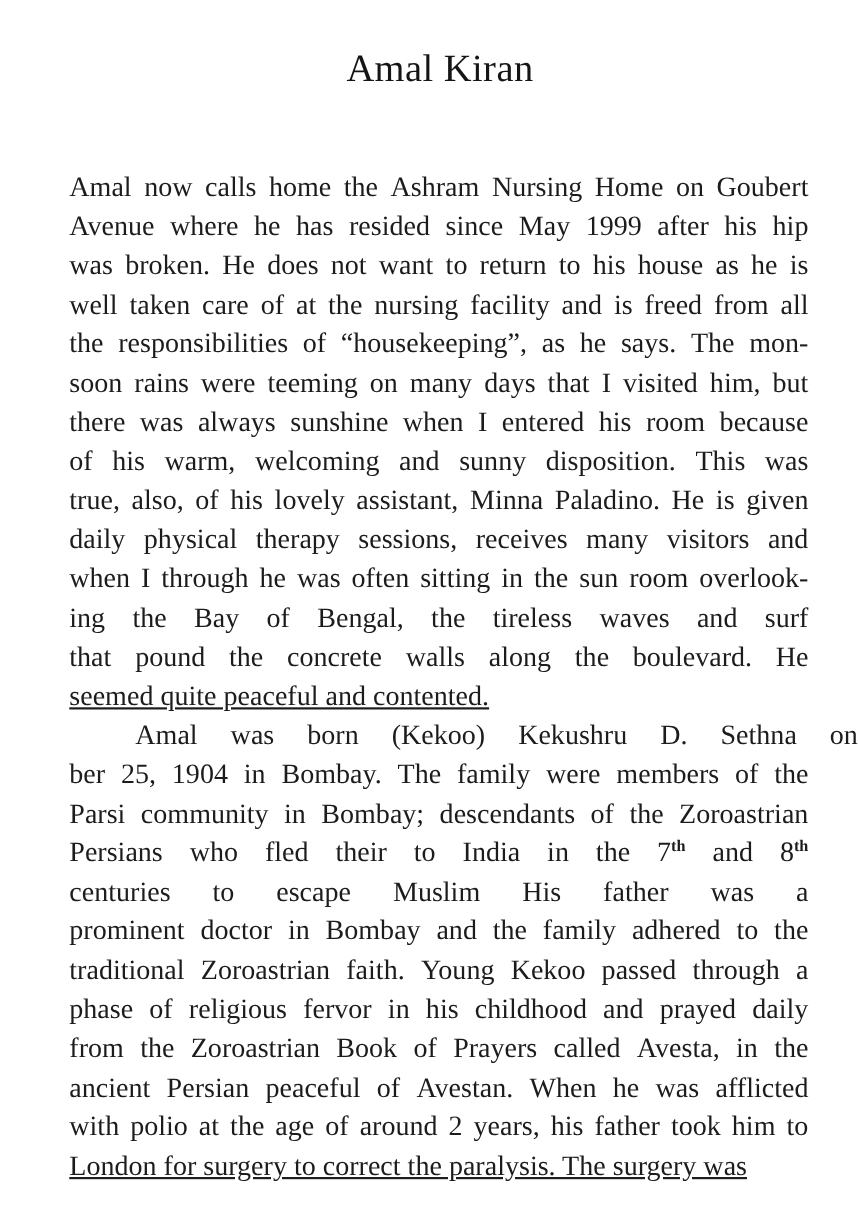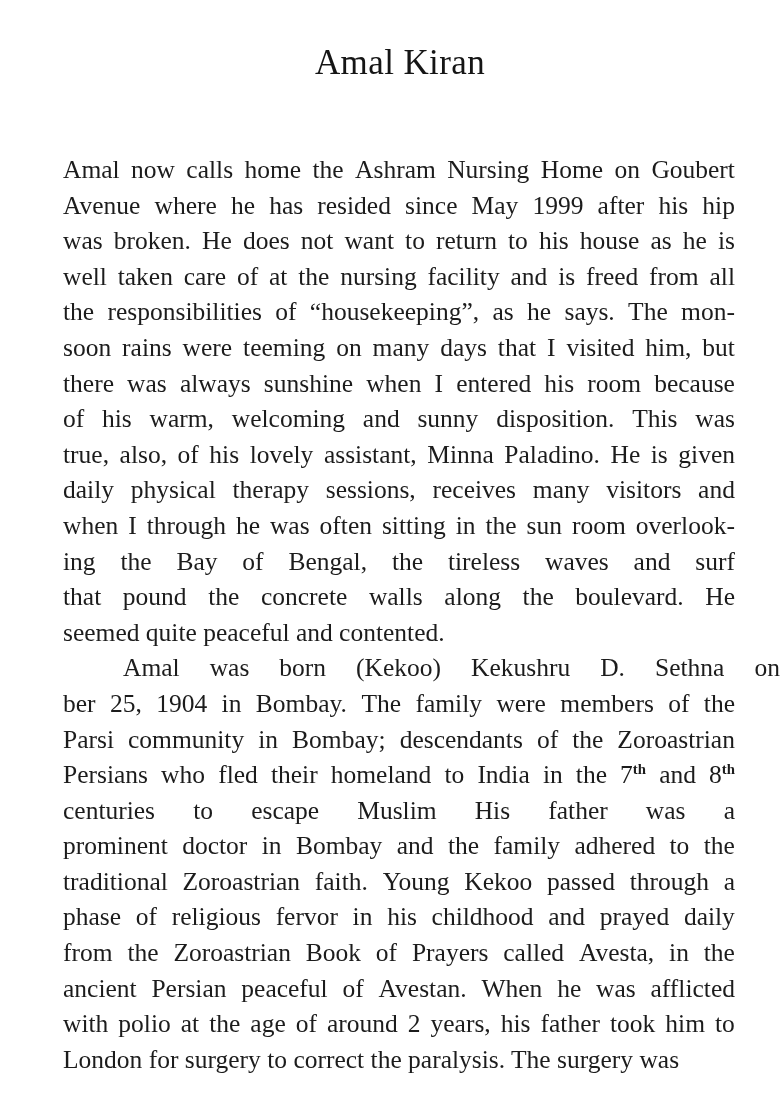--- a/index.html
+++ b/index.html
@@ -60,20 +60,21 @@
     font-size: 25.5px;
     text-align: justify;
     text-align-last: justify;
     white-space: nowrap;
     color: #1c1c1c;
   }
   
   .line.flush {
     text-align: left;
     text-align-last: left;
+    text-decoration: underline;
   }
   .line.indent {
     text-indent: 30px;
   }
 
   
   .line > .w {
     display: inline-block;
   }
   .line.just {
@@ -299,21 +300,20 @@
           <span class="w">descendants</span>
           <span class="w">of</span>
           <span class="w">the</span>
           <span class="w">Zoroastrian</span>
         </div>
         <div class="line just">
           <span class="w">Persians</span>
           <span class="w">who</span>
           <span class="w">fled</span>
           <span class="w">their</span>
-          <span class="w">homeland</span>
           <span class="w">to</span>
           <span class="w">India</span>
           <span class="w">in</span>
           <span class="w">the</span>
           <span class="w">7<sup>th</sup></span>
           <span class="w">and</span>
           <span class="w">8<sup>th</sup></span>
         </div>
         <div class="line just">
           <span class="w">centuries</span>

